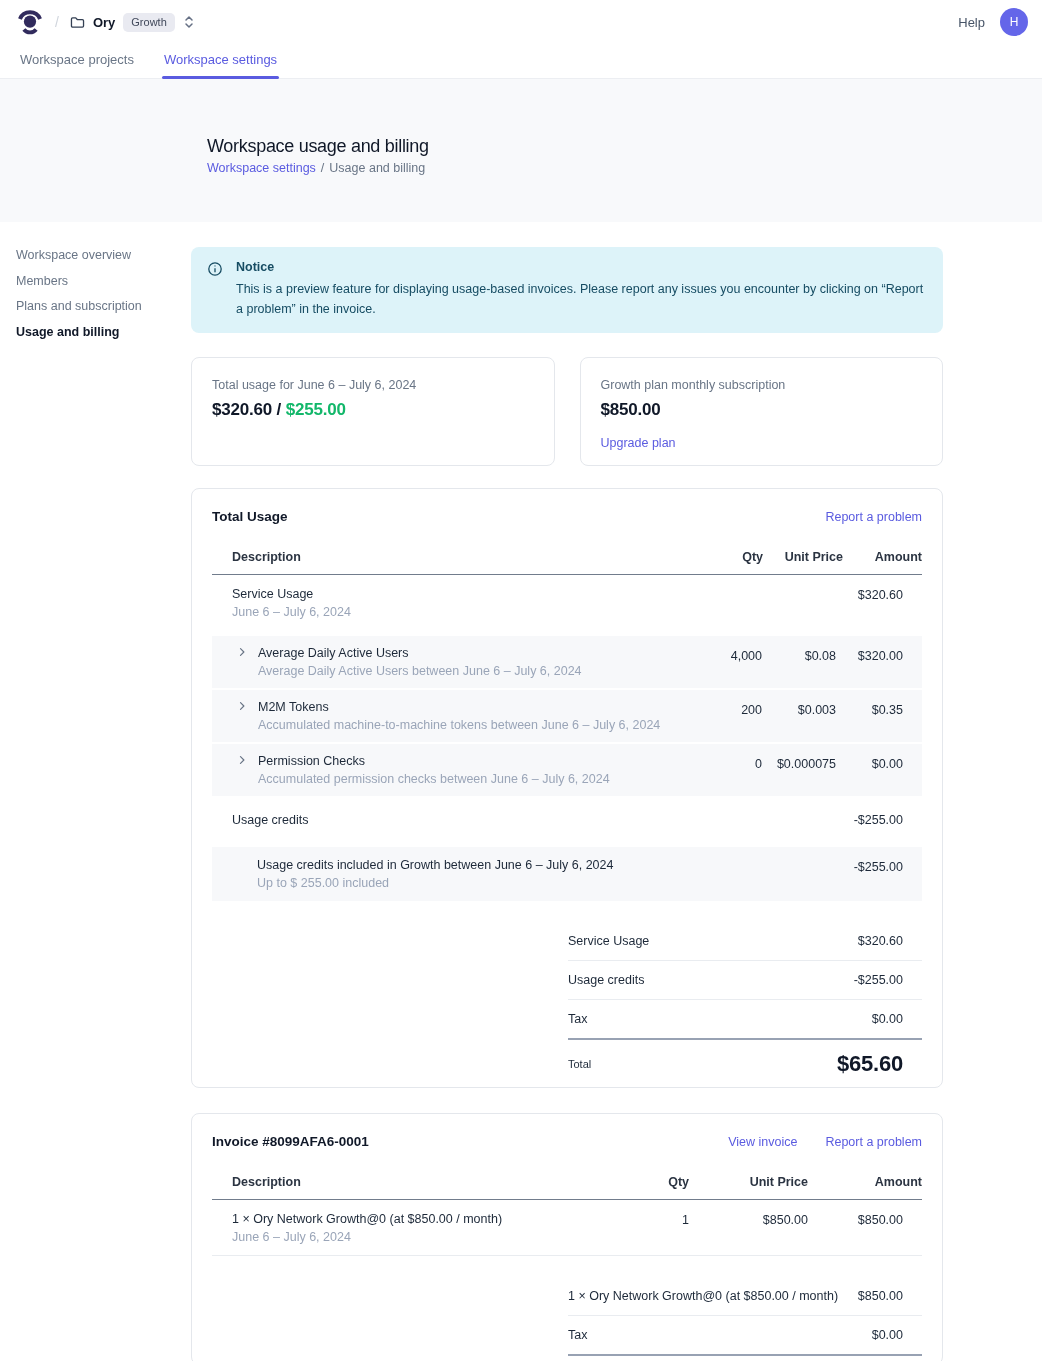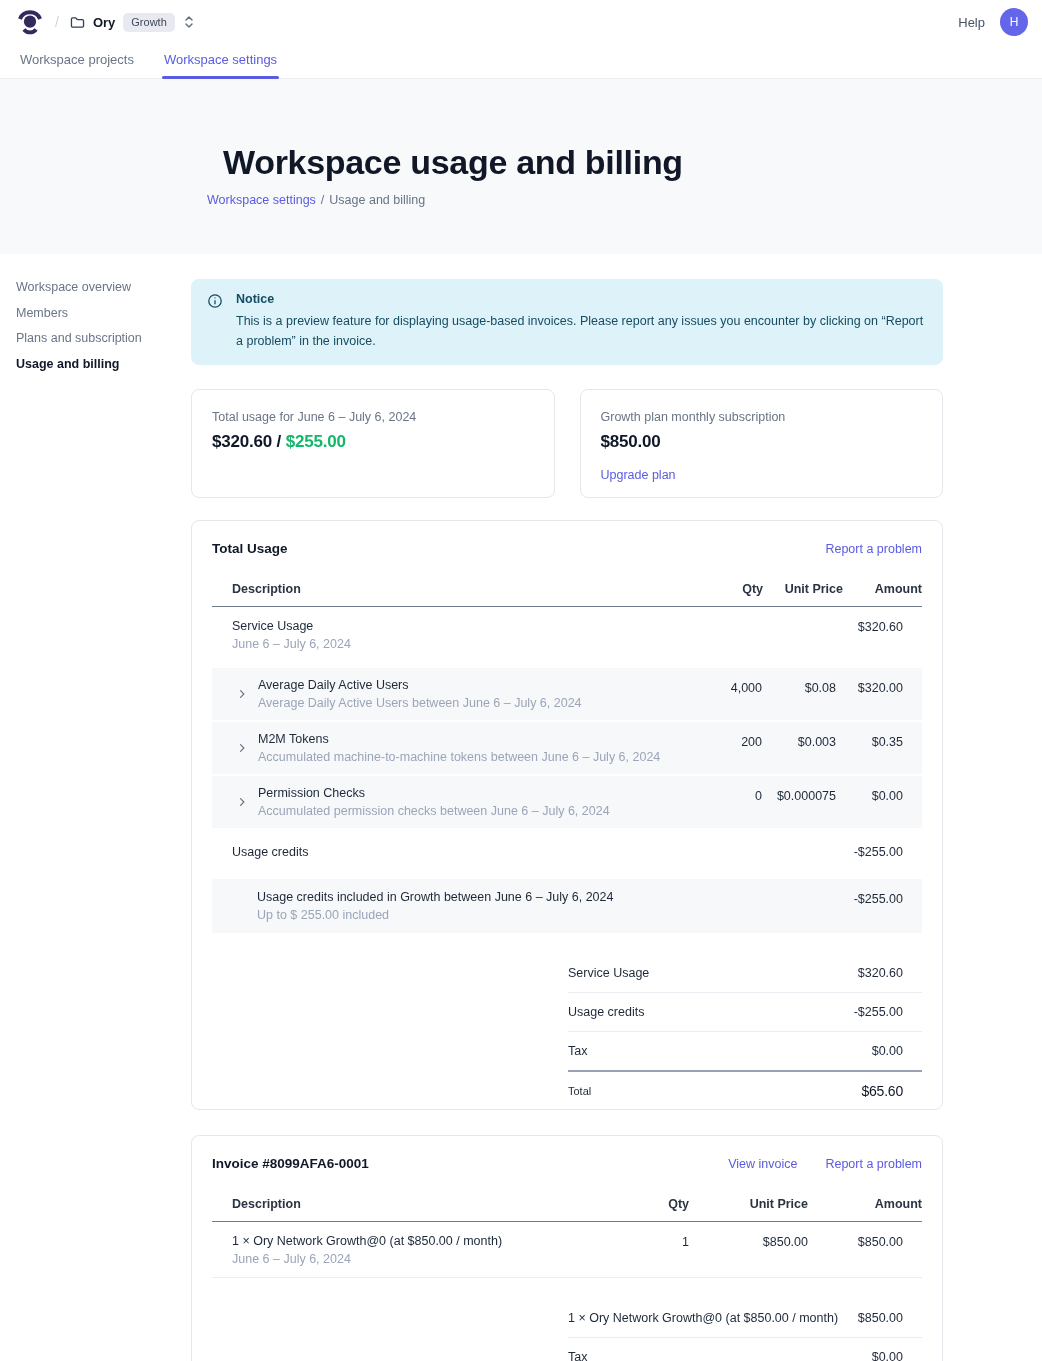--- a/index.html
+++ b/index.html
@@ -24,21 +24,21 @@
   .avatar { width:28px; height:28px; border-radius:50%; background:#6466e9; color:#fff; font-size:12px; font-weight:500; display:flex; align-items:center; justify-content:center; cursor:pointer; }
 
   
   .tabsbar { display:flex; gap:26px; padding-left:18px; border-bottom:1px solid #eceef2; background:#fff; }
   .tab { font-size:13px; color:#697586; padding:8px 2px 11px; position:relative; cursor:pointer; }
   .tab.active { color:#5a5be0; font-weight:500; }
   .tab.active::after { content:""; position:absolute; left:0; right:0; bottom:-1px; height:3px; background:#5a5be0; border-radius:2px; }
 
   
   .hero { background:#f8f9fb; padding:52px 0 47px 207px; }
-  .hero h1 { margin:16px; font-size:34px; line-height:30px; font-weight:700; color:#101828; letter-spacing:-0.3px; }
+  .hero h1 { margin:0; font-size:18px; line-height:30px; font-weight:400; color:#101828; letter-spacing:-0.3px; }
   .crumbs { font-size:12.5px; color:#697586; }
   .crumbs a { color:#5a5be0; font-weight:500; }
   .crumb-sep { margin:0 5px; color:#697586; }
 
   
   .body-row { display:flex; align-items:flex-start; }
   .sidebar { width:191px; flex-shrink:0; padding:27px 10px 0 16px; }
   .side-item { font-size:12.5px; color:#697586; margin-bottom:12.5px; line-height:13px; cursor:pointer; }
   .side-item.active { color:#101828; font-weight:700; }
   .main { width:752px; padding:25px 0 16px; }
@@ -73,36 +73,36 @@
   td.num, th.num { text-align:right; font-size:12.5px; color:#1d2939; vertical-align:top; padding-top:13px; white-space:nowrap; }
   td.amt, th.amt { padding-right:19px; }
   td.unit, th.unit { padding-right:7px; }
   .inv td.qty, .inv th.qty { padding-right:46px; }
   .inv td.unit, .inv th.unit { padding-right:35px; }
   td.desc-cell { padding:12px 0 11px 20px; vertical-align:top; }
   .row-title { font-size:12.5px; color:#1d2939; }
   .row-sub { font-size:12.5px; color:#9aa5b8; margin-top:4px; }
   tr.subrow { background:#f7f8fa; border-bottom:2px solid #ffffff; }
   tr.subrow td.desc-cell { padding:10px 0 10px 0; }
-  .subdesc { display:flex; align-items:center; gap:10px; padding-left:24px; }
+  .subdesc { display:flex; align-items:flex-start; gap:10px; padding-left:24px; }
   .chev-btn { display:flex; align-items:center; cursor:pointer; flex-shrink:0; }
   tr.credits td { padding-top:15px; padding-bottom:14px; }
   tr.credits td.desc-cell { padding-left:20px; }
   tr.creditdetail { background:#f7f8fa; }
   tr.creditdetail td.desc-cell { padding:11px 0 11px 45px; }
   .spacer-row td { padding:3px 0; }
 
   
   .sumwrap { display:flex; justify-content:flex-end; margin-top:21px; }
   .sumtable { width:354px; }
   .sumrow { display:flex; justify-content:space-between; padding:12px 19px 12px 0; border-bottom:1px solid #e9ecf0; font-size:12.5px; color:#1d2939; white-space:nowrap; gap:8px; }
   .sumrow.tax { border-bottom:2px solid #98a2b3; }
   .totalrow { display:flex; justify-content:space-between; align-items:center; padding:11px 19px 2px 0; }
   .total-label { font-size:11px; color:#1d2939; }
-  .total-value { font-size:14px; font-weight:400; color:#101828; letter-spacing:-0.2px; }
+  .total-value { font-size:22px; font-weight:700; color:#101828; letter-spacing:-0.2px; }
 </style>
 </head>
 <body>
 
 <header class="topnav">
   <div class="nav-left">
     <span class="logo-wrap">
       <svg width="28" height="28" viewBox="0 0 32 32">
         <circle cx="16" cy="15.5" r="7" fill="#312b5d"></circle>
         <path d="M4.5 12.5 A12.5 12.5 0 0 1 27.5 12.5" stroke="#312b5d" stroke-width="4.6" fill="none"></path>

